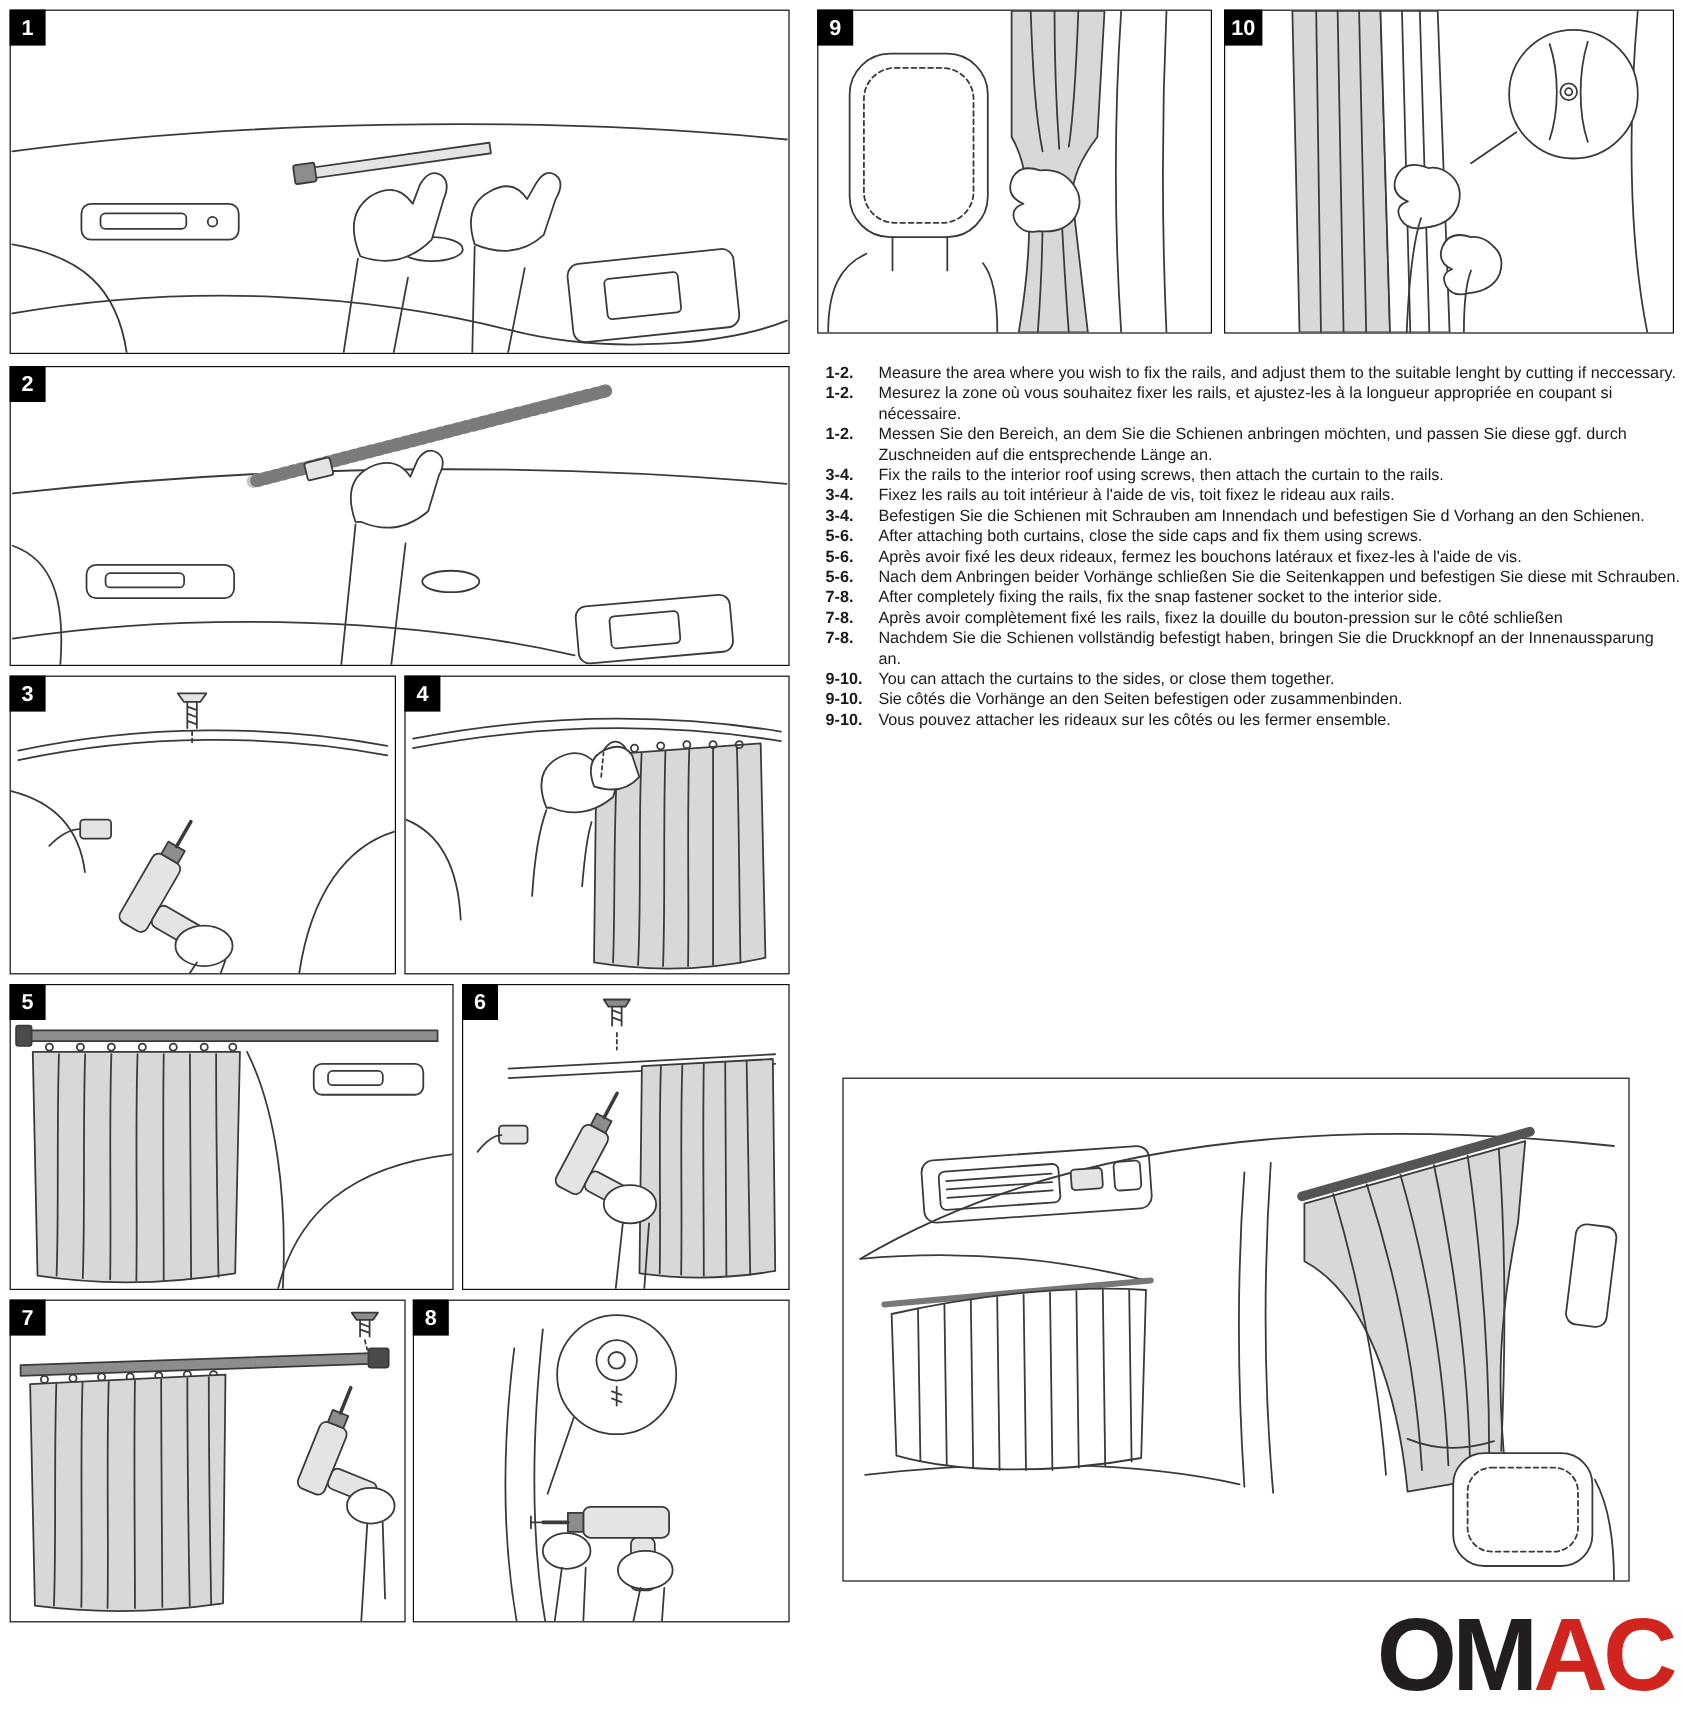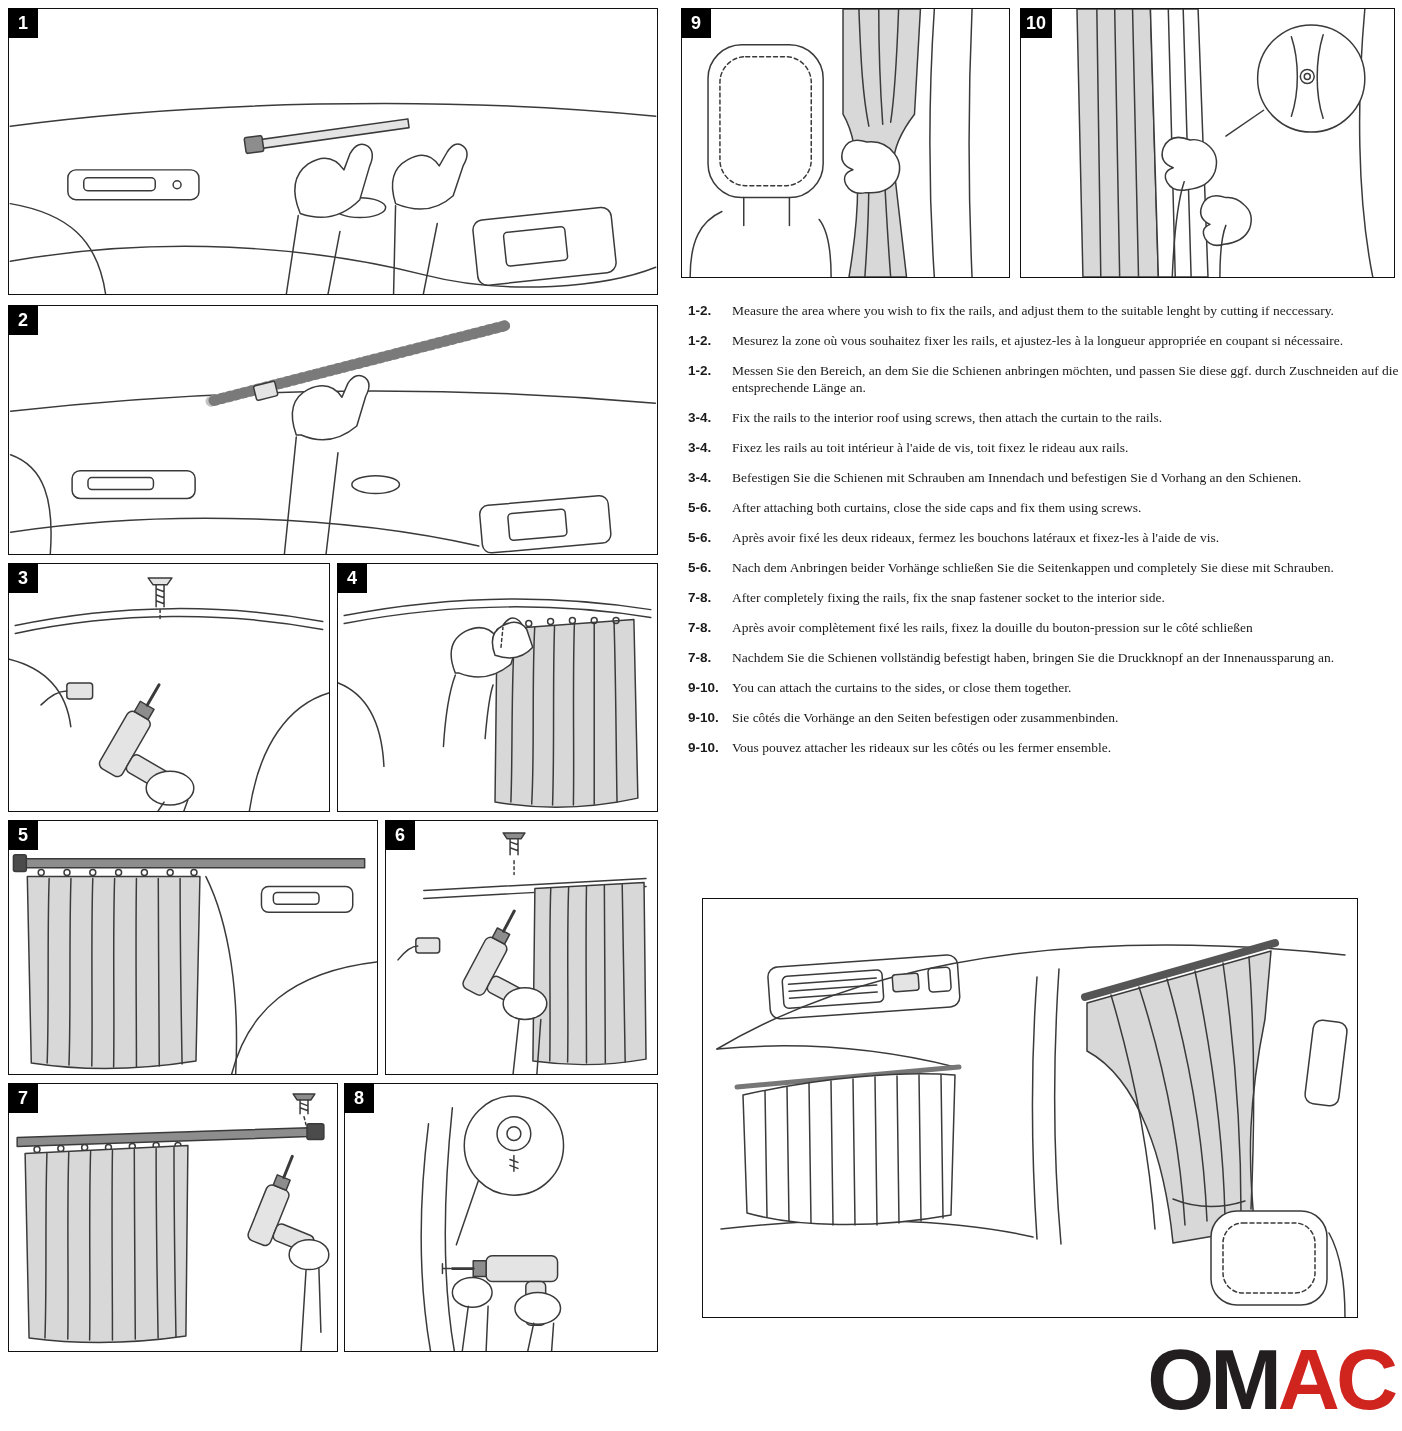--- a/index.html
+++ b/index.html
@@ -21,25 +21,25 @@
   .cf { fill:#d8d8d8; }   
   .wf { fill:#ffffff; }   
   .gf { fill:#e4e4e4; }   
   .df { fill:#8d8d8d; }   
   .kf { fill:#4b4b4b; }   
   .dash { stroke-dasharray:3,3; }
   .thick { stroke-width:3px; }
 
   .instructions {
     position:absolute; left:688px; top:302px; width:712px;
-    display:flex; flex-direction:column; gap:13px;
+    display:flex; flex-direction:column; 
   }
   .instr { display:flex; font-size:13.5px; line-height:17px; color:#1a1a1a; }
   .instr-label { font-weight:bold; flex:0 0 44px; }
-  .instr-text { flex:1;font-family:Liberation Serif, serif; }
+  .instr-text { flex:1; }
 
   .final-frame {
     position:absolute; left:702px; top:898px; width:656px; height:420px;
     border:1.5px solid #111; box-sizing:border-box; background:#fff;
   }
   .final-frame svg { width:100%; height:100%; display:block; }
 
   .logo {
     position:absolute; right:8px; top:1336px; font-size:86px; font-weight:bold;
     letter-spacing:-4px; line-height:1; user-select:none;text-align:right;
@@ -384,21 +384,21 @@
     <div class="instr">
         <span class="instr-label">5-6.</span>
         <span class="instr-text">After attaching both curtains, close the side caps and fix them using screws.</span>
       </div>
     <div class="instr">
         <span class="instr-label">5-6.</span>
         <span class="instr-text">Après avoir fixé les deux rideaux, fermez les bouchons latéraux et fixez-les à l'aide de vis.</span>
       </div>
     <div class="instr">
         <span class="instr-label">5-6.</span>
-        <span class="instr-text">Nach dem Anbringen beider Vorhänge schließen Sie die Seitenkappen und completely Sie diese mit Schrauben.</span>
+        <span class="instr-text">Nach dem Anbringen beider Vorhänge schließen Sie die Seitenkappen und befestigen Sie diese mit Schrauben.</span>
       </div>
     <div class="instr">
         <span class="instr-label">7-8.</span>
         <span class="instr-text">After completely fixing the rails, fix the snap fastener socket to the interior side.</span>
       </div>
     <div class="instr">
         <span class="instr-label">7-8.</span>
         <span class="instr-text">Après avoir complètement fixé les rails, fixez la douille du bouton-pression sur le côté schließen</span>
       </div>
     <div class="instr">

